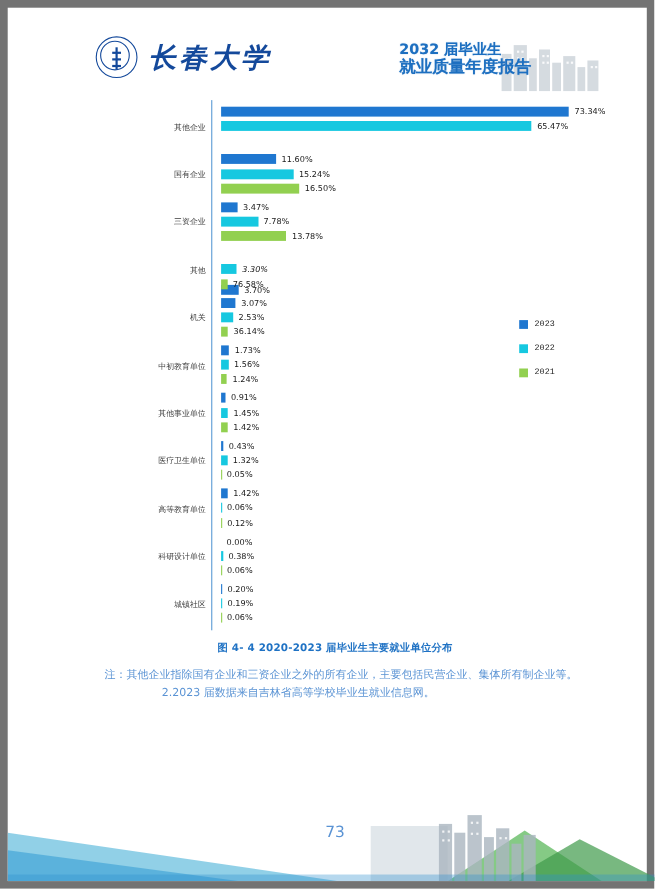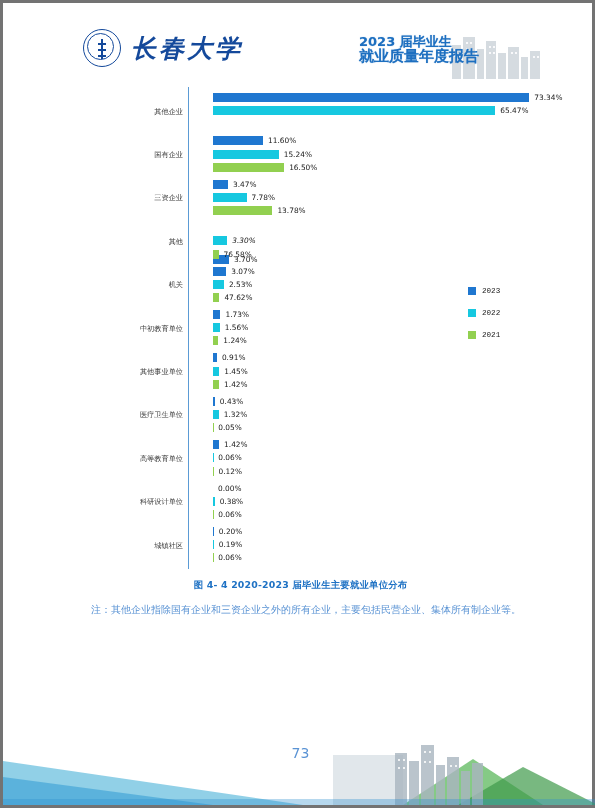--- a/index.html
+++ b/index.html
@@ -14,21 +14,21 @@
     overflow: hidden;
     font-family: "Liberation Sans", "DejaVu Sans", sans-serif;
     color: #231f20;
   }
 
   
   #page {
     position: absolute;
     inset: 0;
     background: #ffffff;
-    border: 3px solid #737373;
+    border: 7px solid #737373;
     box-sizing: border-box;
   }
 
   
   #header {
     position: absolute;
     left: 0; top: 0;
     width: 595px; height: 84px;
   }
   #logo-block {
@@ -122,21 +122,21 @@
     left: -118px;
     width: 148px;
     text-align: right;
     font-size: 7.2px;
     color: #3b3b3b;
     font-family: "DejaVu Sans", sans-serif;
     white-space: nowrap;
   }
   .bar-row {
     position: absolute;
-    left: 36px;
+    left: 20px;
     height: 9px;
     display: flex;
     align-items: center;
     padding-left: 24px;
   }
   .bar {
     height: 9px;
     display: block;
   }
   .bar-val {
@@ -249,21 +249,21 @@
             <rect x="45" y="15" width="2" height="2"></rect>
           <rect x="41" y="21" width="2" height="2"></rect>
             <rect x="45" y="21" width="2" height="2"></rect>
           <rect x="63" y="21" width="2" height="2"></rect>
             <rect x="67" y="21" width="2" height="2"></rect>
           <rect x="85" y="25" width="2" height="2"></rect>
             <rect x="89" y="25" width="2" height="2"></rect>
         </g>
       </svg>
       <div id="banner-text">
-        <div id="banner-line1">2023 届毕业生</div>
+        <div id="banner-line1">2032 届毕业生</div>
         <div id="banner-line2">就业质量年度报告</div>
       </div>
     </div>
   </div>
 
   <div id="chart">
     <div id="chart-axis"></div>
     <div id="cat-groups">
         <div class="cat-group" style="top: 6px; height: 43.4px;">
           <div class="cat-label" style="top: 13.7px;">其他企业</div>
@@ -326,21 +326,21 @@
           <div class="bar-row" style="top: 0px;">
             <span class="bar" style="width: 13.2394px; background: rgb(31, 119, 208);"></span>
             <span class="bar-val">3.07%</span>
           </div>
           <div class="bar-row" style="top: 13.2px;">
             <span class="bar" style="width: 10.9106px; background: rgb(22, 200, 224);"></span>
             <span class="bar-val">2.53%</span>
           </div>
           <div class="bar-row" style="top: 26.4px;">
             <span class="bar" style="width: 6.3825px; background: rgb(146, 208, 80);"></span>
-            <span class="bar-val">47.62%</span>
+            <span class="bar-val">36.14%</span>
           </div>
         </div>
         <div class="cat-group" style="top: 223px; height: 43.4px;">
           <div class="cat-label" style="top: 13.7px;">中初教育单位</div>
           <div class="bar-row" style="top: 0px;">
             <span class="bar" style="width: 7.46062px; background: rgb(31, 119, 208);"></span>
             <span class="bar-val">1.73%</span>
           </div>
           <div class="bar-row" style="top: 13.2px;">
             <span class="bar" style="width: 6.7275px; background: rgb(22, 200, 224);"></span>
@@ -441,20 +441,21 @@
       <div class="legend-item">
         <span class="legend-swatch" style="background: rgb(146, 208, 80);"></span>
         <span class="legend-label">2021</span>
       </div>
     </div>
 
   <div id="caption">图 4- 4    2020-2023 届毕业生主要就业单位分布</div>
 
   <div id="notes">
     <div>注：其他企业指除国有企业和三资企业之外的所有企业，主要包括民营企业、集体所有制企业等。</div>
+    <div class="note-indent">2.2023 届数据来自吉林省高等学校毕业生就业信息网。</div>
   </div>
 
   <div id="page-number">73</div>
 
   <svg id="footer-art" viewBox="0 0 595 90" preserveAspectRatio="none">
     <polygon points="0,46 0,90 300,90" fill="#7ec8e3" opacity="0.85"></polygon>
     <polygon points="0,62 0,90 210,90" fill="#4aa8d8" opacity="0.75"></polygon>
     <polygon points="400,90 470,44 540,90" fill="#5cb85c" opacity="0.75"></polygon>
     <polygon points="455,90 520,52 595,90" fill="#3f9a4a" opacity="0.7"></polygon>
     <polygon points="330,90 400,90 400,40 330,40" fill="#c9d3da" opacity="0.55"></polygon>

